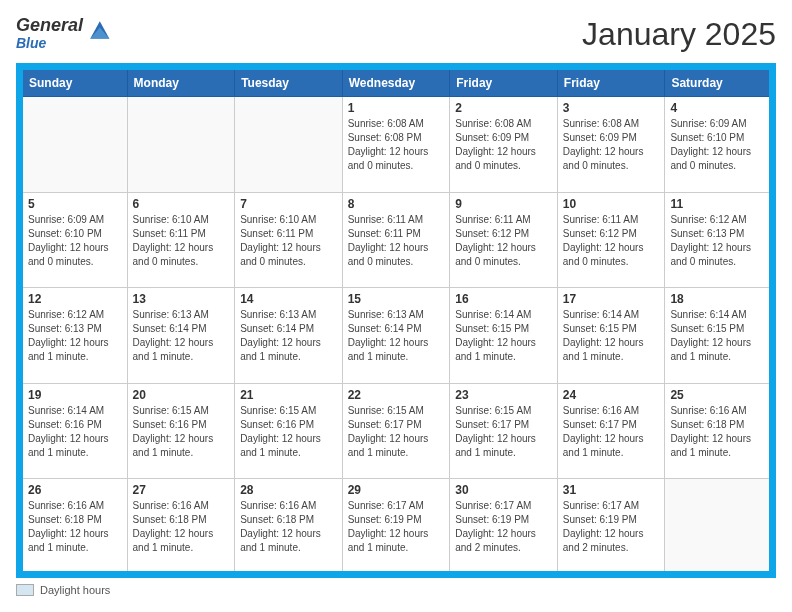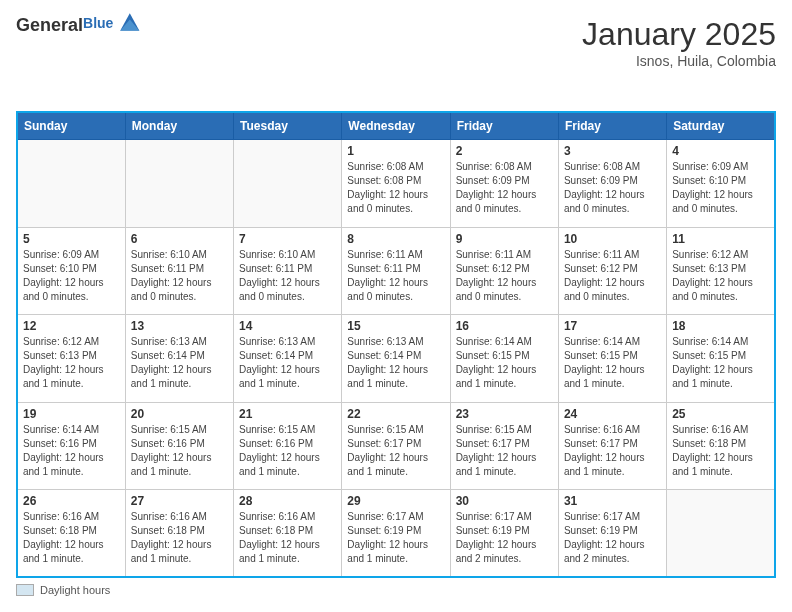--- a/index.html
+++ b/index.html
@@ -22,22 +22,23 @@
       justify-content: space-between;
       align-items: flex-start;
       margin-bottom: 10px;
     }
     .logo {
       display: flex;
       align-items: center;
     }
     .logo-text {
       display: flex;
-      flex-direction: row;
+      flex-direction: column;
       line-height: 1.1;
+      font-style: italic;
     }
     .logo-general {
       font-size: 18px;
       font-weight: bold;
       color: #333;
     }
     .logo-blue {
       font-size: 14px;
       font-weight: bold;
       color: #2a6db5;
@@ -56,25 +57,24 @@
       font-weight: 300;
       color: #333;
       text-align: right;
     }
     .location {
       font-size: 14px;
       color: #555;
     }
     .calendar {
       flex: 1;
-      border: 2px solid #0ea5e9;
+      border: 7px solid #0ea5e9;
       border-collapse: collapse;
       width: 100%;
       table-layout: fixed;
-      margin-top: 32px;
     }
     .calendar th {
       background-color: #2a6db5;
       color: white;
       text-align: left;
       padding: 6px 6px;
       font-size: 12px;
       font-weight: bold;
       border: 1px solid #1a5da5;
     }
@@ -127,21 +127,20 @@
         <span class="logo-general">General</span>
         <span class="logo-blue">Blue</span>
       </div>
       <svg class="logo-icon" viewBox="0 0 30 30">
         <polygon points="4,26 16,4 28,26" fill="#2a6db5"></polygon>
         <polygon points="4,26 16,12 28,26" fill="#5ba3d9" opacity="0.7"></polygon>
       </svg>
     </div>
     <div class="title-block">
       <div class="month-year">January 2025</div>
-      <div class="location">Isnos, Huila, Colombia</div>
     </div>
   </div>
 
   <table class="calendar">
     <thead>
       <tr>
       <th>Sunday</th>
           <th>Monday</th>
           <th>Tuesday</th>
           <th>Wednesday</th>

